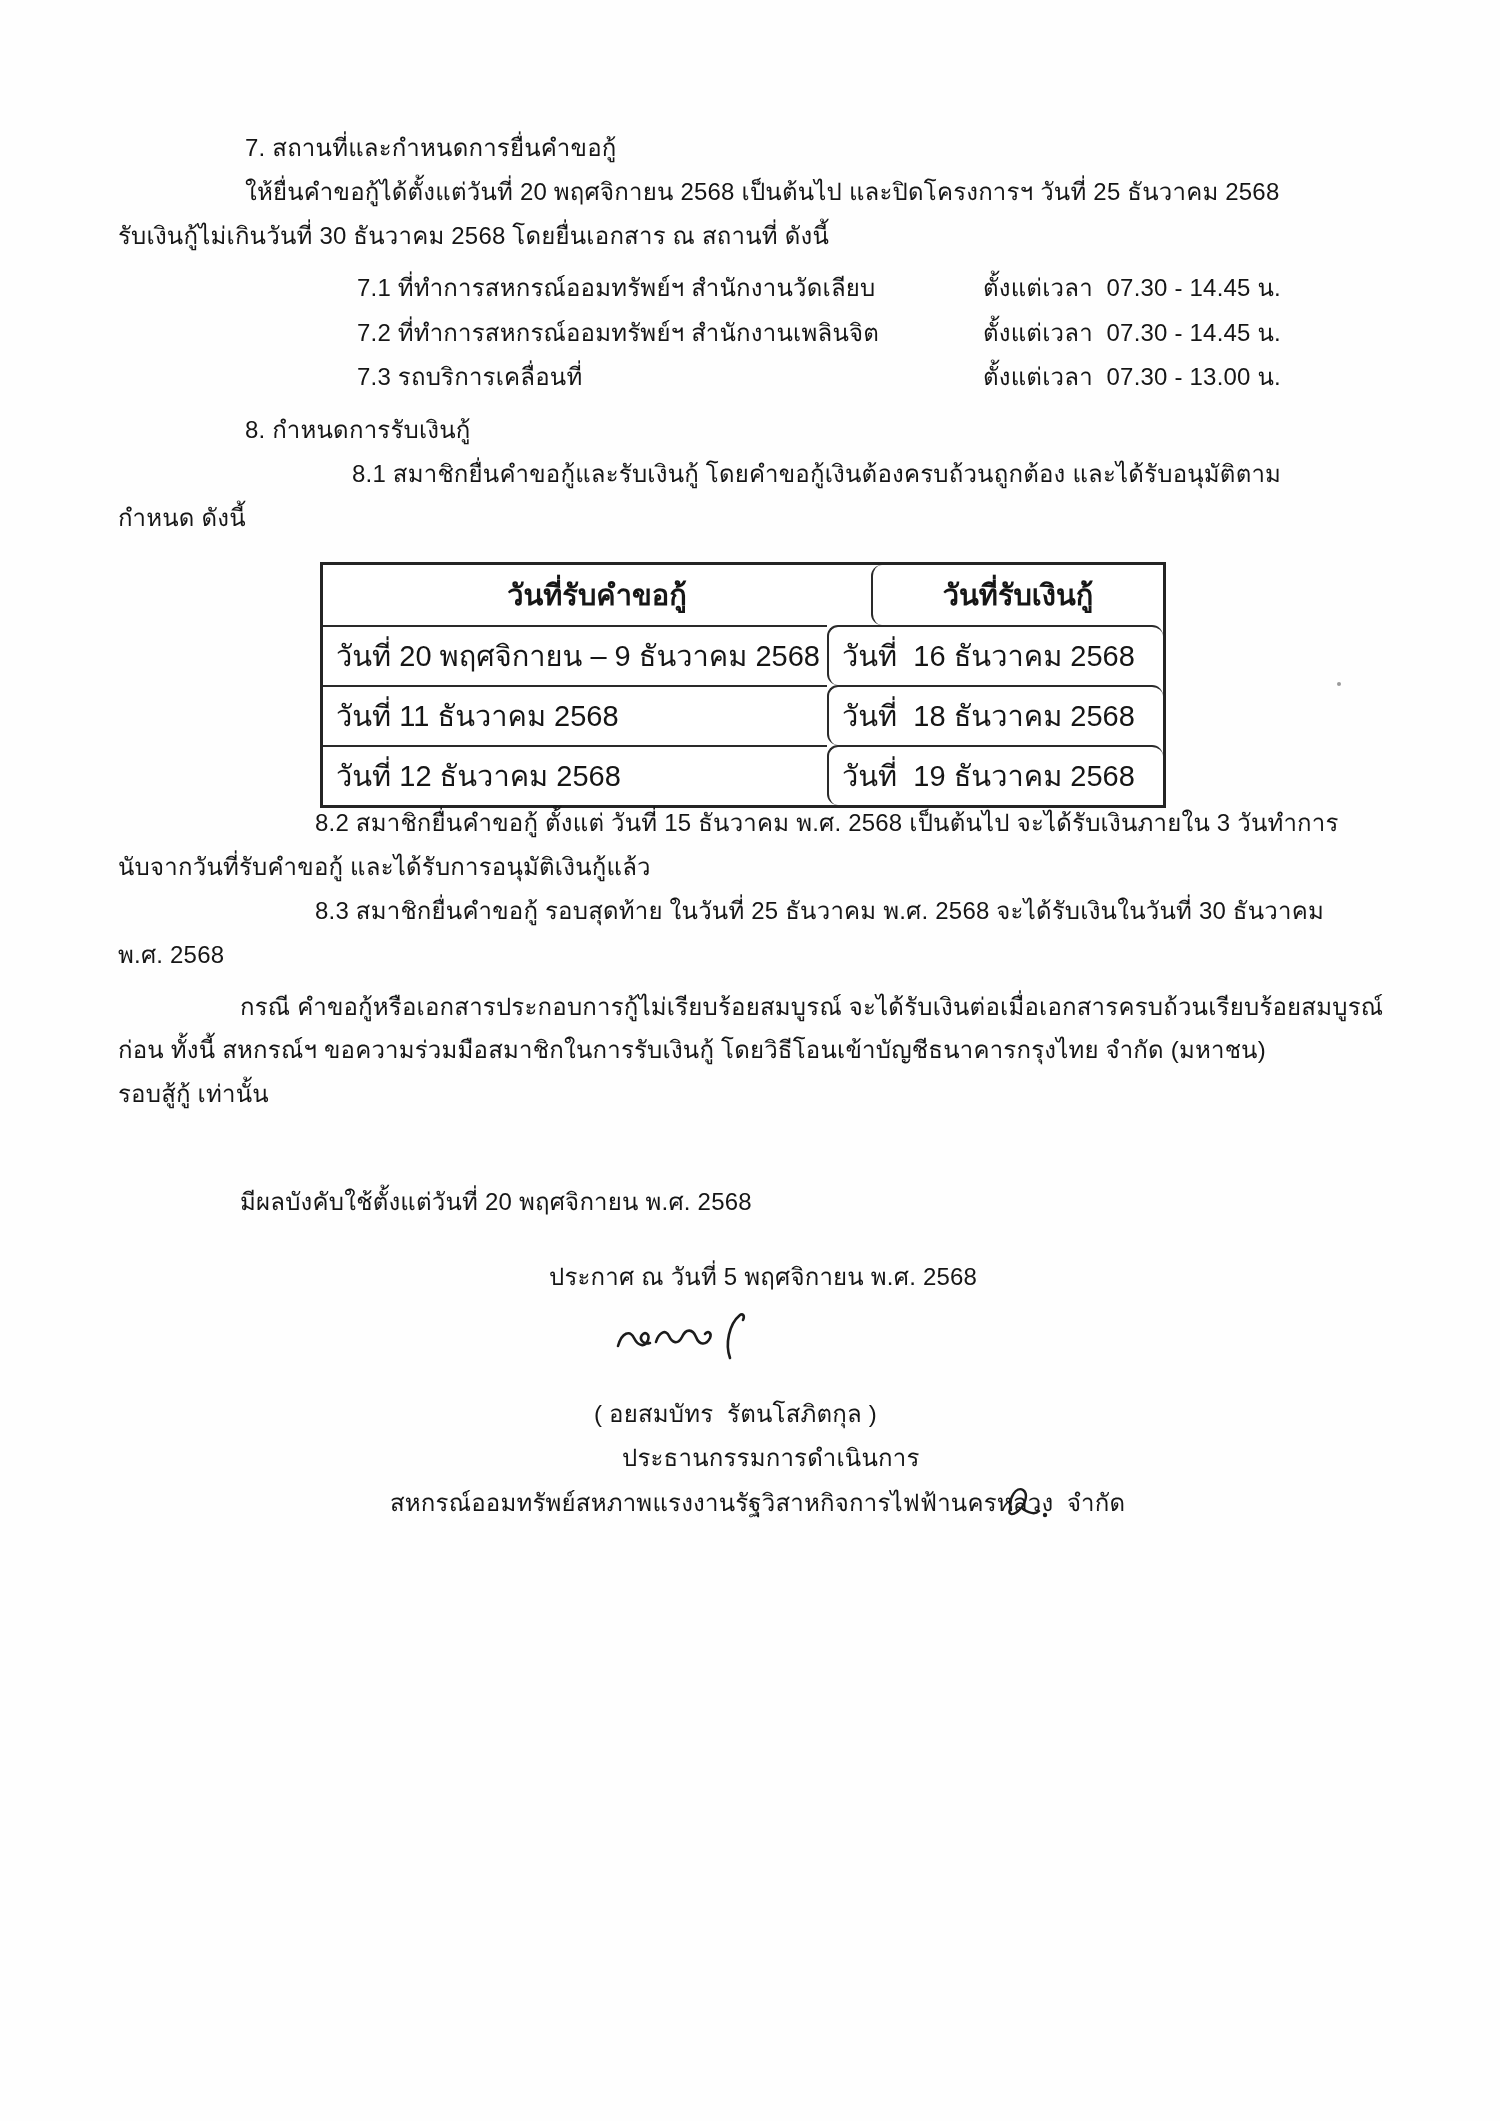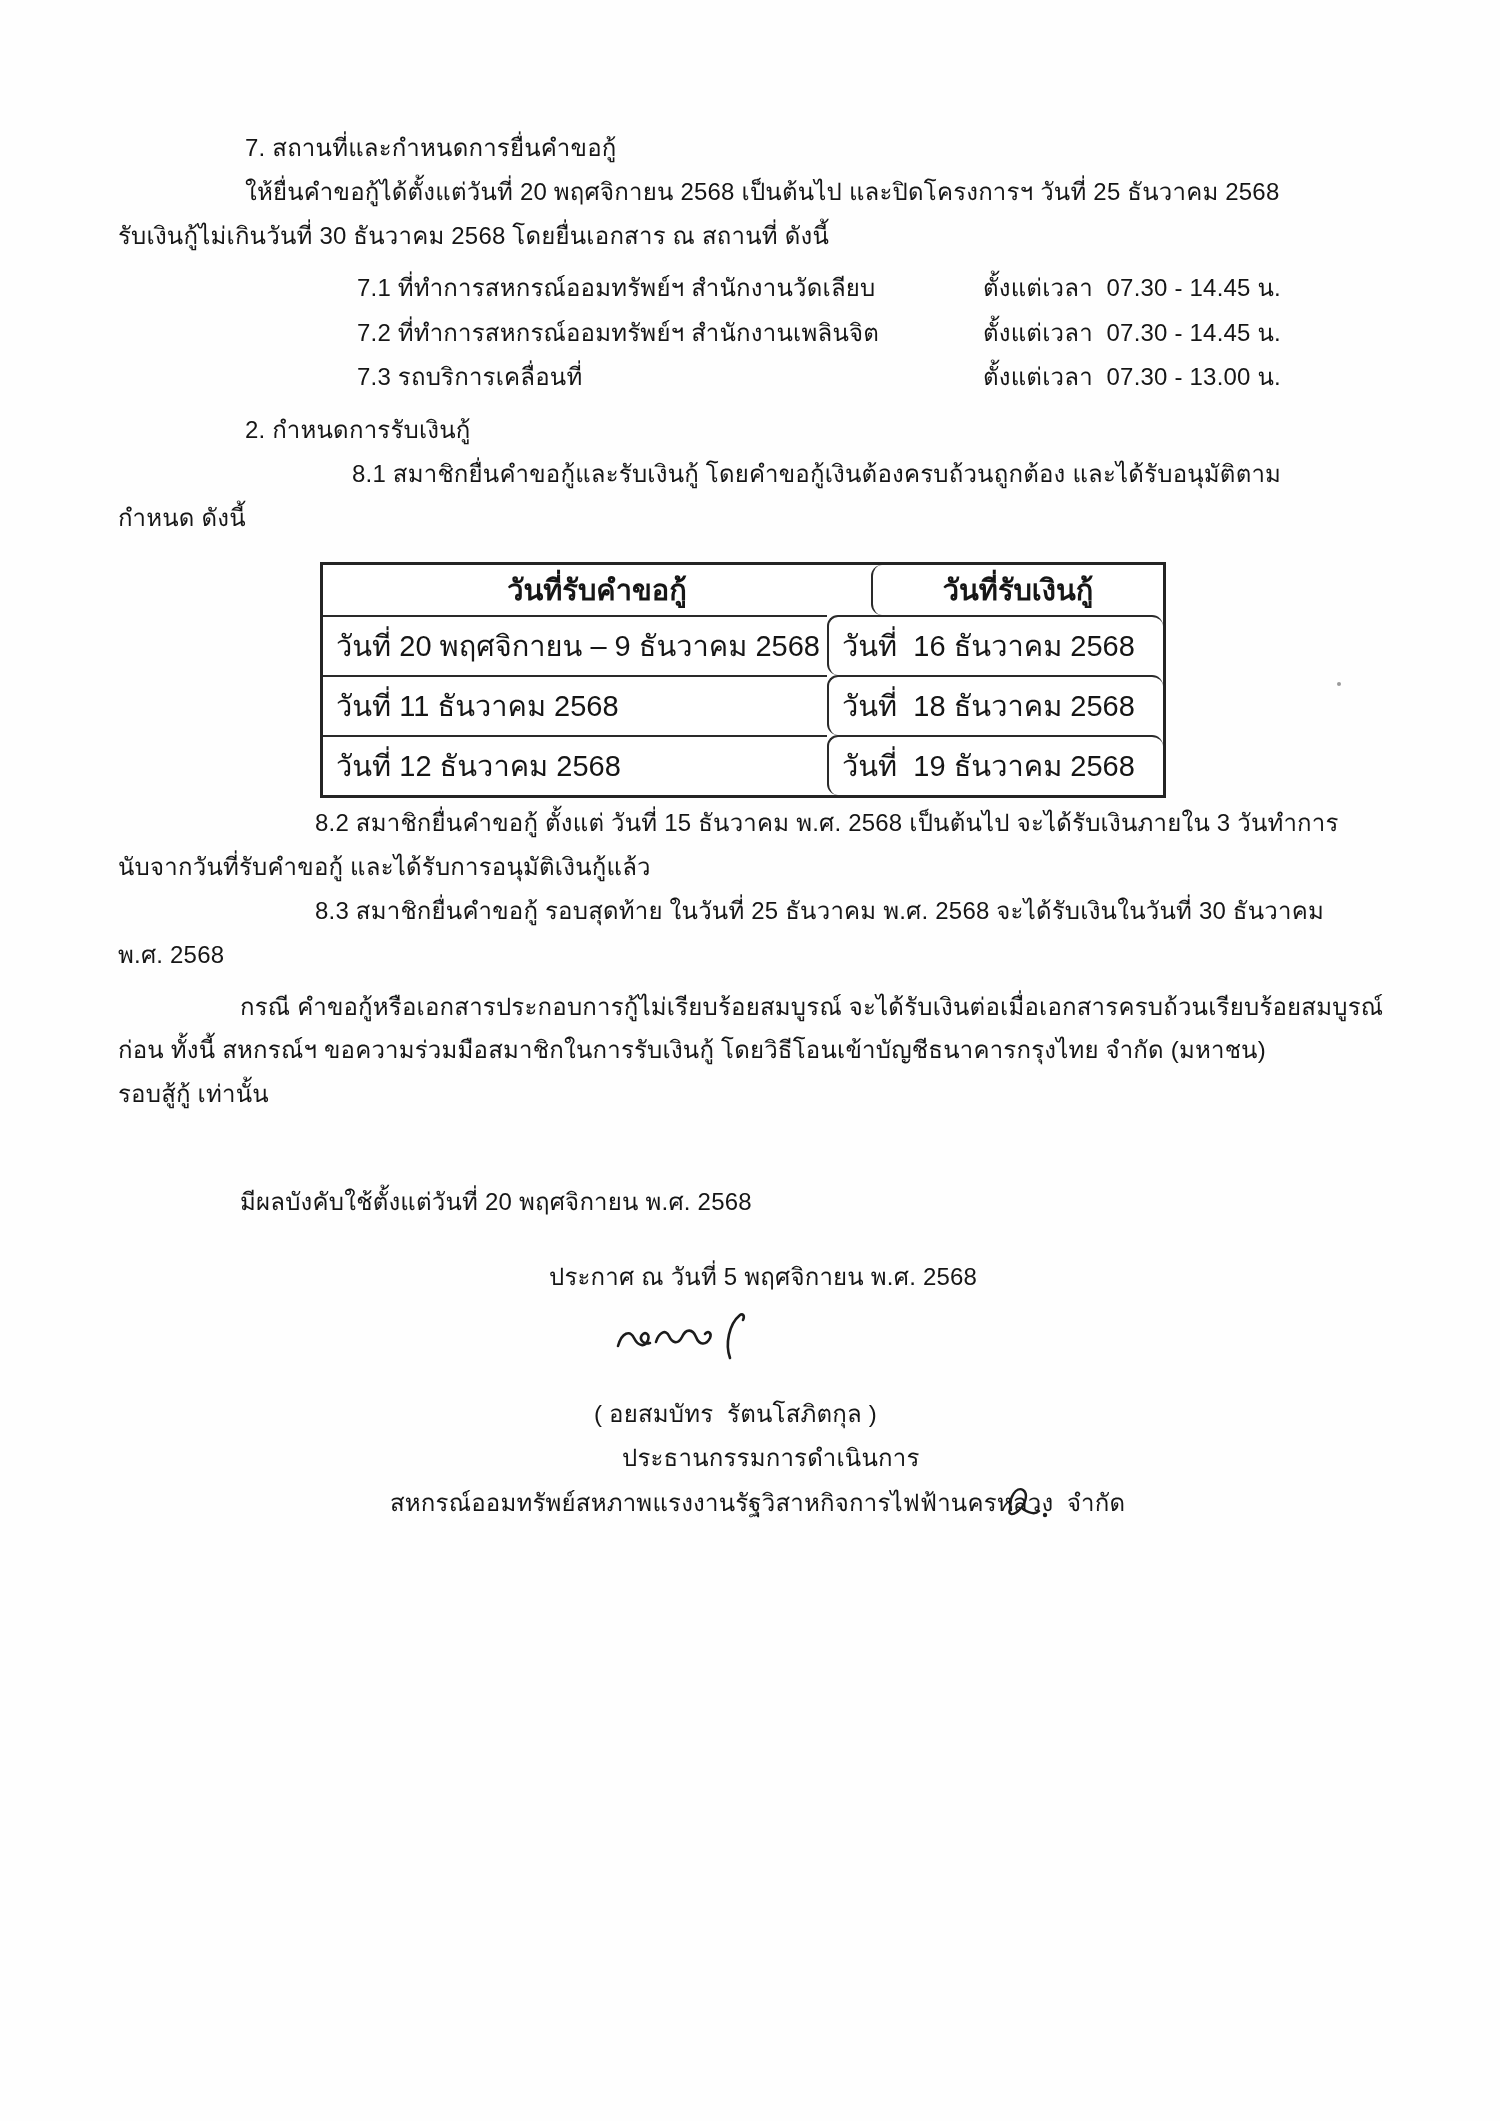--- a/index.html
+++ b/index.html
@@ -33,21 +33,21 @@
     font-size: 29px;
     white-space: pre;
     display: flex;
     align-items: center;
     height: 60px;
     padding-left: 13px;
     border-top: 2px solid #2a2a2a;
     box-sizing: border-box;
   }
   .loan-table .cell.head {
-    height: 50px;
+    height: 60px;
     font-weight: bold;
     justify-content: center;
     padding-left: 0;
     border-top: none;
     margin-left: 44px;
   }
   .loan-table .cell.c2 { border-left: 2px solid #2a2a2a; border-radius: 11px; }
   .sig-svg { position: absolute; left: 612px; top: 1312px; }
   .mark-svg { position: absolute; left: 1002px; top: 1482px; }
   .artifact-dot {
@@ -71,21 +71,21 @@
 
   <div class="t" style="left:357px; top:268px">7.1 ที่ทำการสหกรณ์ออมทรัพย์ฯ สำนักงานวัดเลียบ</div>
   <div class="t" style="left:983px; top:268px">ตั้งแต่เวลา  07.30 - 14.45 น.</div>
 
   <div class="t" style="left:357px; top:313px">7.2 ที่ทำการสหกรณ์ออมทรัพย์ฯ สำนักงานเพลินจิต</div>
   <div class="t" style="left:983px; top:313px">ตั้งแต่เวลา  07.30 - 14.45 น.</div>
 
   <div class="t" style="left:357px; top:357px">7.3 รถบริการเคลื่อนที่</div>
   <div class="t" style="left:983px; top:357px">ตั้งแต่เวลา  07.30 - 13.00 น.</div>
 
-  <div class="t" style="left:245px; top:410px">2. กำหนดการรับเงินกู้</div>
+  <div class="t" style="left:245px; top:410px">8. กำหนดการรับเงินกู้</div>
   <div class="t" style="left:352px; top:454px">8.1 สมาชิกยื่นคำขอกู้และรับเงินกู้ โดยคำขอกู้เงินต้องครบถ้วนถูกต้อง และได้รับอนุมัติตาม</div>
   <div class="t" style="left:118px; top:498px">กำหนด ดังนี้</div>
 
   <div class="loan-table">
     <div class="cell head c1">วันที่รับคำขอกู้</div>
     <div class="cell head c2">วันที่รับเงินกู้</div>
 
     <div class="cell c1">วันที่ 20 พฤศจิกายน – 9 ธันวาคม 2568</div>
     <div class="cell c2">วันที่  16 ธันวาคม 2568</div>
 

